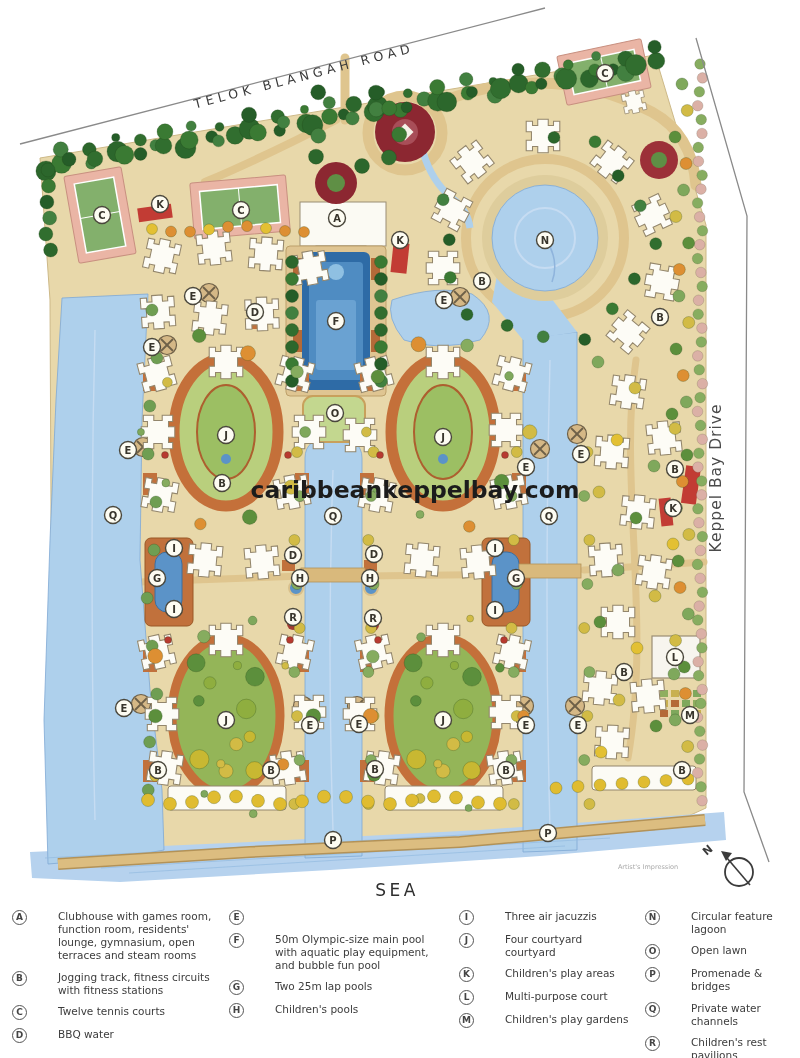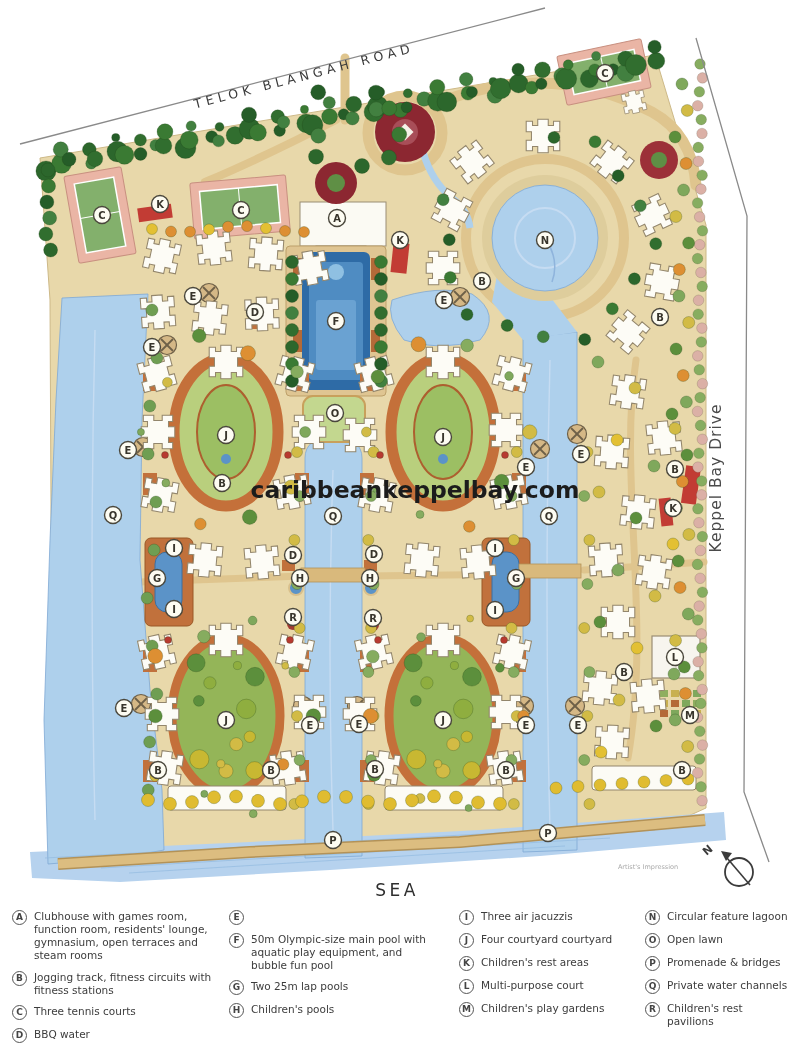--- a/index.html
+++ b/index.html
@@ -9,21 +9,21 @@
   .legend{position:absolute;top:898px;left:0;width:800px;height:160px;display:flex;background:#fff;}
   .lcol{box-sizing:border-box;padding-top:12px;}
   .lcol0{width:225px;padding-left:12px;}
   .lcol1{width:220px;padding-left:4px;}
   .lcol2{width:200px;padding-left:14px;}
   .lcol3{width:155px;}
   .litem{display:flex;gap:7px;margin-bottom:8px;font-size:10.5px;color:#3c3c3c;
          line-height:1.25;padding-right:12px;}
   .lkey{box-sizing:border-box;flex:0 0 15px;height:15px;border:1.3px solid #555;border-radius:50%;
         font-size:9px;line-height:12px;text-align:center;color:#444;font-weight:bold;background:#fff;}
-  .ltext{flex:1;}
+  .ltext{flex:1;margin-left:24px;}
   svg text{font-family:"DejaVu Sans",sans-serif;}
 </style>
 </head>
 <body>
 
 <div class="page">
   <svg id="site-map" width="800" height="902" viewBox="0 0 800 902">
     <g id="terrain-layer">
         <polygon points="40,158 655,55 706,225 706,808 640,838 92,868 52,720 50,300" fill="#e8d8aa" stroke="#cdb988" stroke-width="1"></polygon>
         <path d="M345,58 L345,120" fill="none" stroke="#dfc58e" stroke-width="9" stroke-linecap="round"></path>
@@ -856,21 +856,21 @@
         <div class="litem">
           <span class="lkey">A</span>
           <span class="ltext">Clubhouse with games room, function room, residents' lounge, gymnasium, open terraces and steam rooms</span>
         </div>
         <div class="litem">
           <span class="lkey">B</span>
           <span class="ltext">Jogging track, fitness circuits with fitness stations</span>
         </div>
         <div class="litem">
           <span class="lkey">C</span>
-          <span class="ltext">Three tennis courts</span>
+          <span class="ltext">Twelve tennis courts</span>
         </div>
         <div class="litem">
           <span class="lkey">D</span>
           <span class="ltext">BBQ water</span>
         </div>
       </div>
       <div class="lcol lcol1">
         <div class="litem">
           <span class="lkey">E</span>
         </div>
@@ -891,21 +891,21 @@
         <div class="litem">
           <span class="lkey">I</span>
           <span class="ltext">Three air jacuzzis</span>
         </div>
         <div class="litem">
           <span class="lkey">J</span>
           <span class="ltext">Four courtyard courtyard</span>
         </div>
         <div class="litem">
           <span class="lkey">K</span>
-          <span class="ltext">Children's rest areas</span>
+          <span class="ltext">Children's play areas</span>
         </div>
         <div class="litem">
           <span class="lkey">L</span>
           <span class="ltext">Multi-purpose court</span>
         </div>
         <div class="litem">
           <span class="lkey">M</span>
           <span class="ltext">Children's play gardens</span>
         </div>
       </div>

